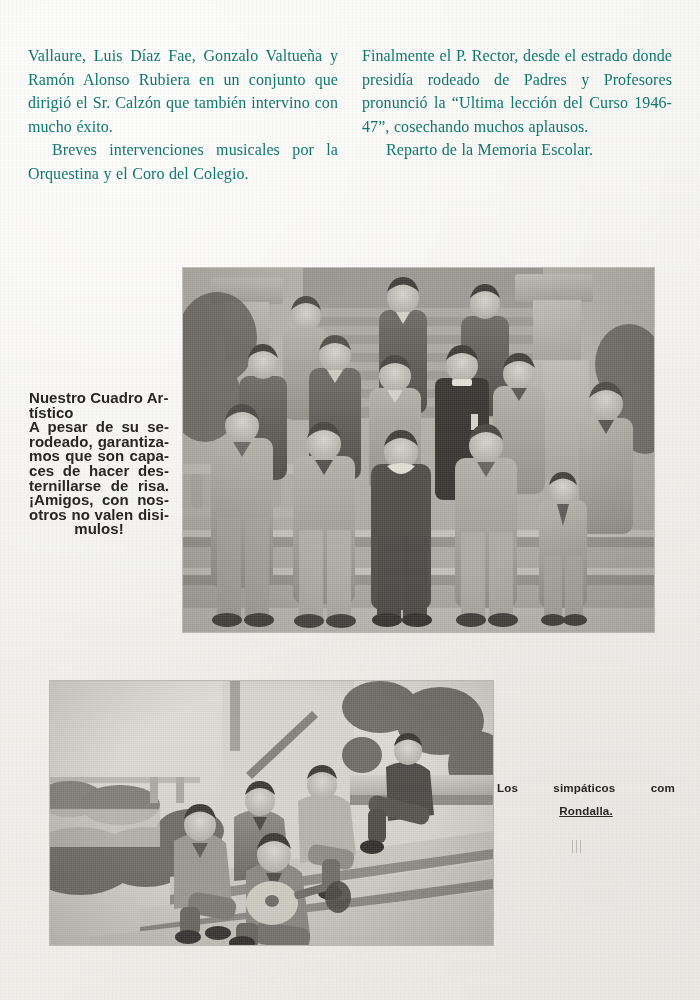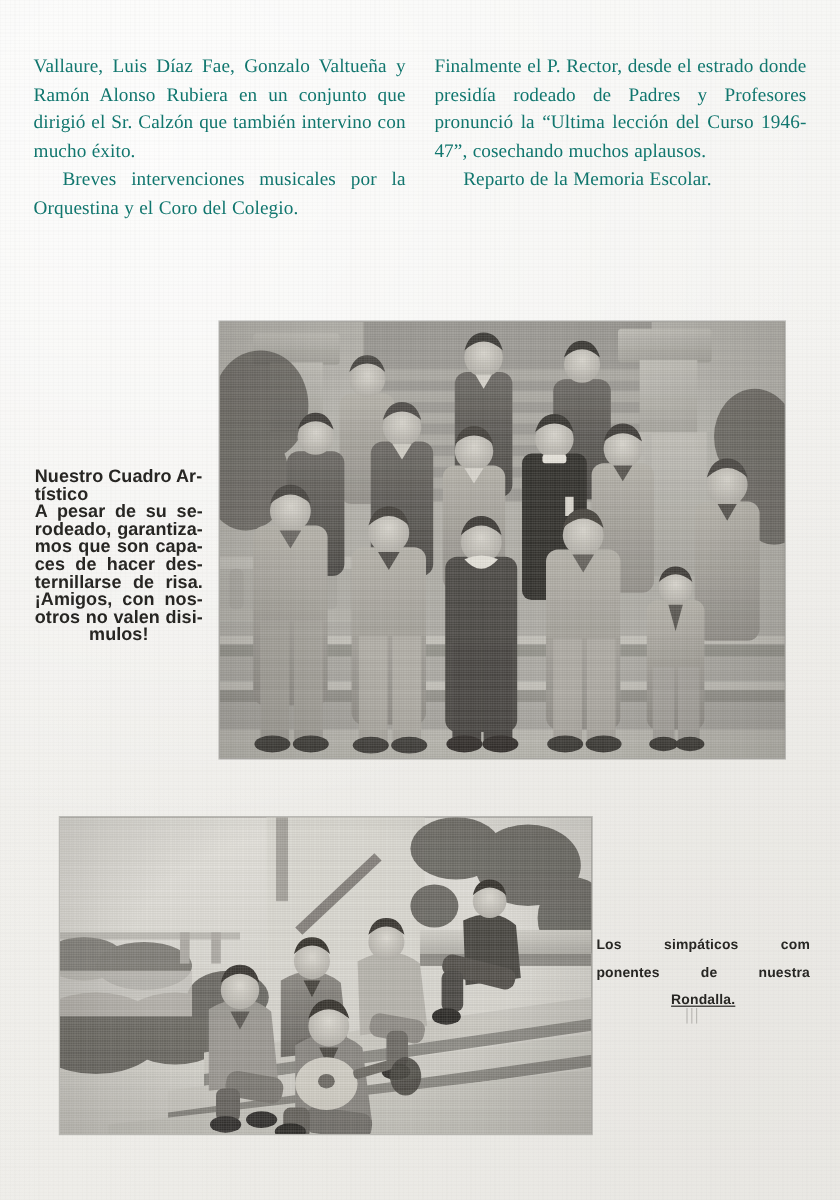--- a/index.html
+++ b/index.html
@@ -510,21 +510,20 @@
     <span class="body-line">mos que son capa-</span>
     <span class="body-line">ces de hacer des-</span>
     <span class="body-line">ternillarse de risa.</span>
     <span class="body-line">¡Amigos, con nos-</span>
     <span class="body-line">otros no valen disi-</span>
     <span class="body-line last">mulos!</span>
   </div>
 
   <div class="rondalla-caption">
     <span class="rl">Los simpáticos com</span>
-    <span class="rl">ponentes de nuestra</span>
     <span class="rl center">Rondalla.</span>
   </div>
 
   <div class="caption-mark">
     <i style="left:0"></i>
       <i style="left:4px"></i>
       <i style="left:8px"></i>
   </div>
 
 </div>

